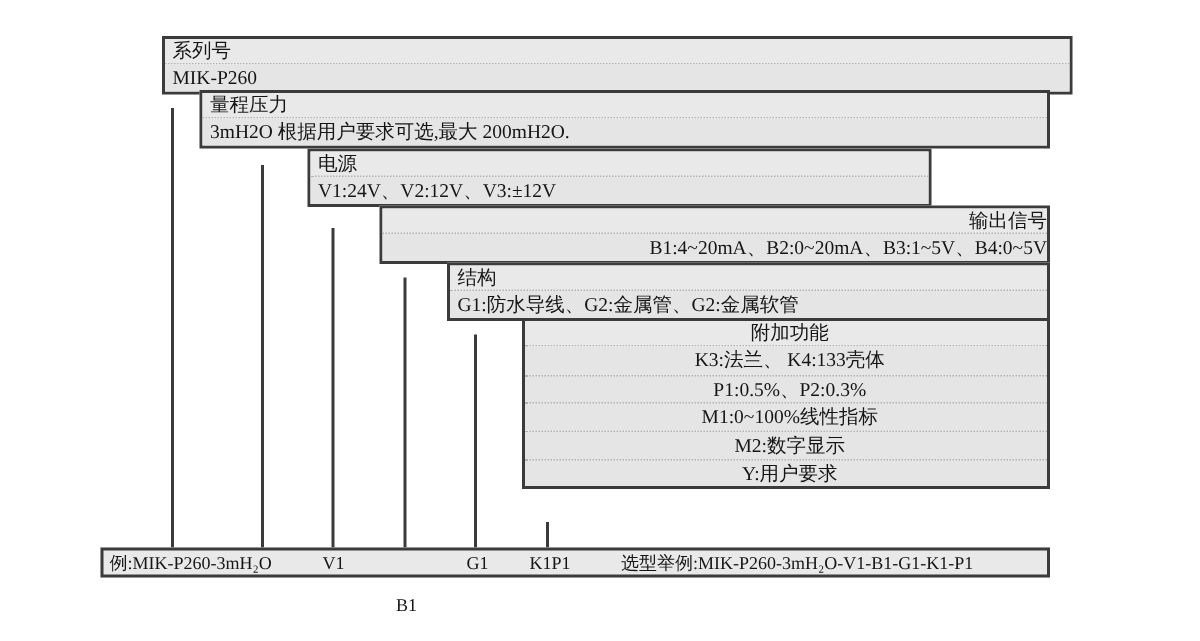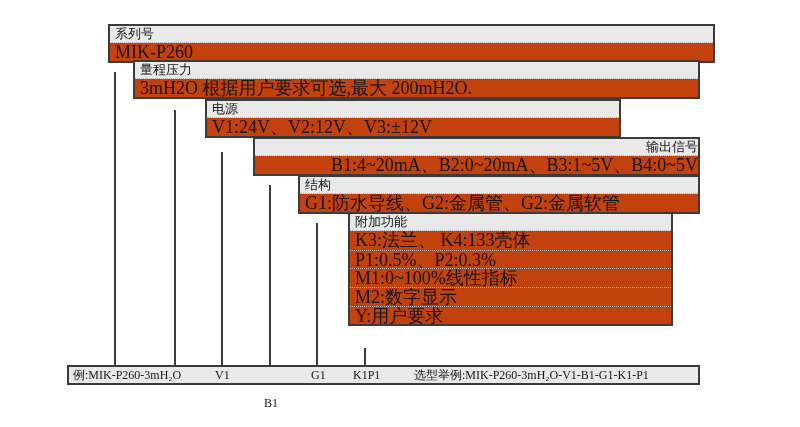--- a/index.html
+++ b/index.html
@@ -22,36 +22,36 @@
     border-bottom:1px dotted #b3b3b3;
     font-size:13px;
     line-height:16px;
     height:17px;
     padding:0 0 0 5px;
     box-sizing:border-box;
     white-space:nowrap;
     overflow:hidden;
   }
   .box-row{
-    font-size:18px;
+    font-size:13px;
     line-height:18px;
     height:18px;
     padding:0 0 0 5px;
     box-sizing:border-box;
     white-space:nowrap;
     overflow:hidden;
-    background:#c2410c;
+    background:#e5e5e5;
   }
   
   .b0{left:108px; top:24px; width:607px;}
   .b1{left:133px;top:60px; width:567px;}
   .b2{left:205px;top:99px; width:416px;}
   .b3{left:253px;top:137px;width:447px;text-align:right;}
   .b4{left:298px;top:175px;width:402px;}
-  .b5{left:348px;top:212px;width:325px;}
+  .b5{left:348px;top:212px;width:352px;text-align:center;}
   .b5 .box-row{height:18.7px;line-height:18.7px;}
   .row-sep{border-top:1px dotted #b3b3b3;}
   
   .vline{
     position:absolute;
     width:2px;
     background:#3b3b3b;
   }
   .l0{left:114px;top:72px; height:293px;}
   .l1{left:174px;top:110px;height:255px;}

